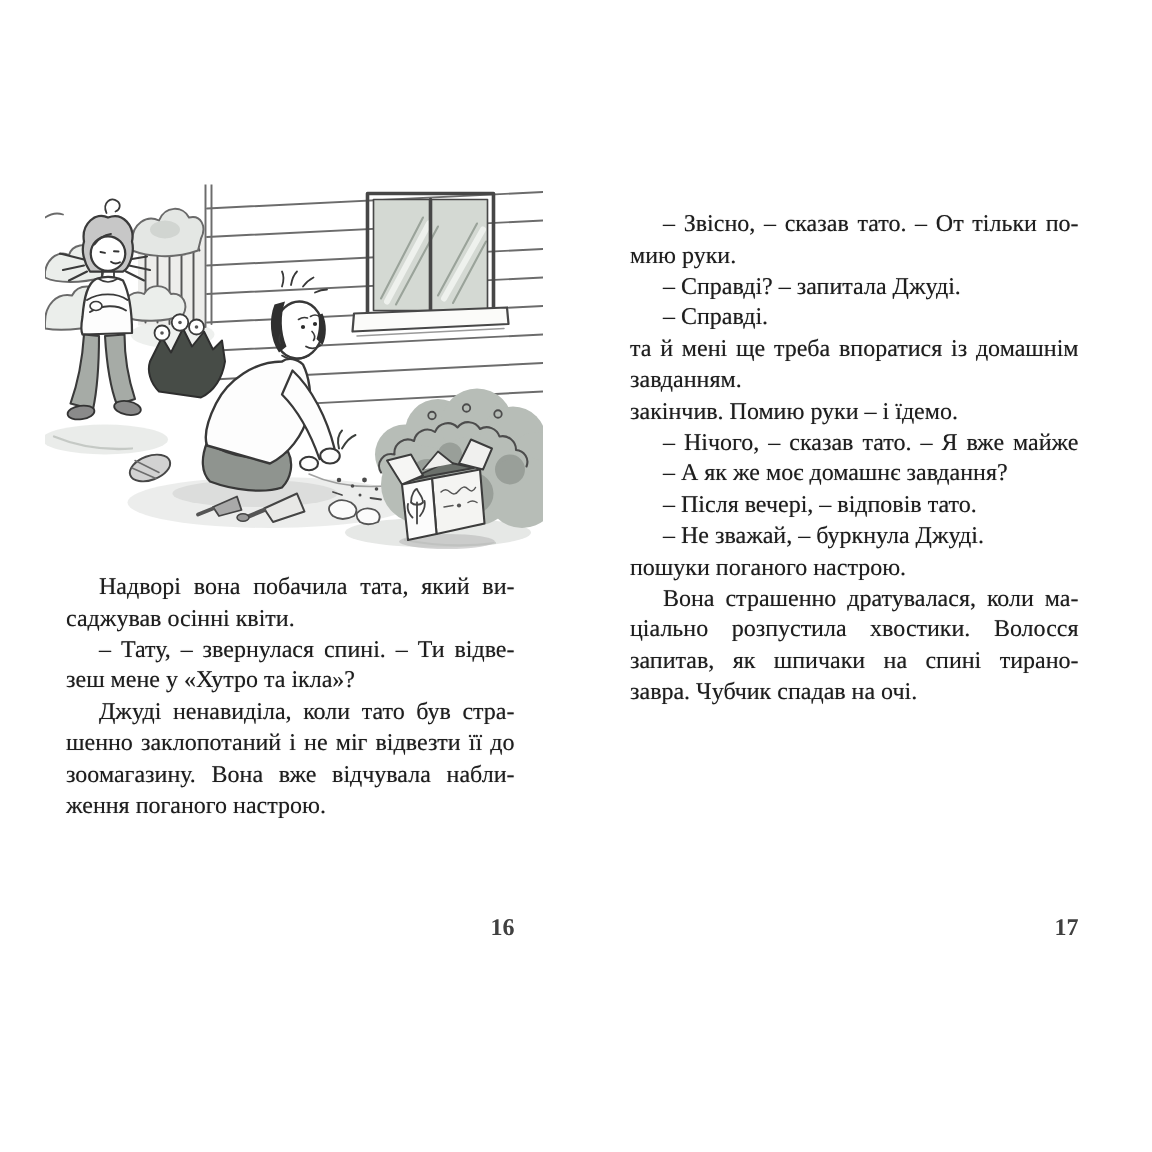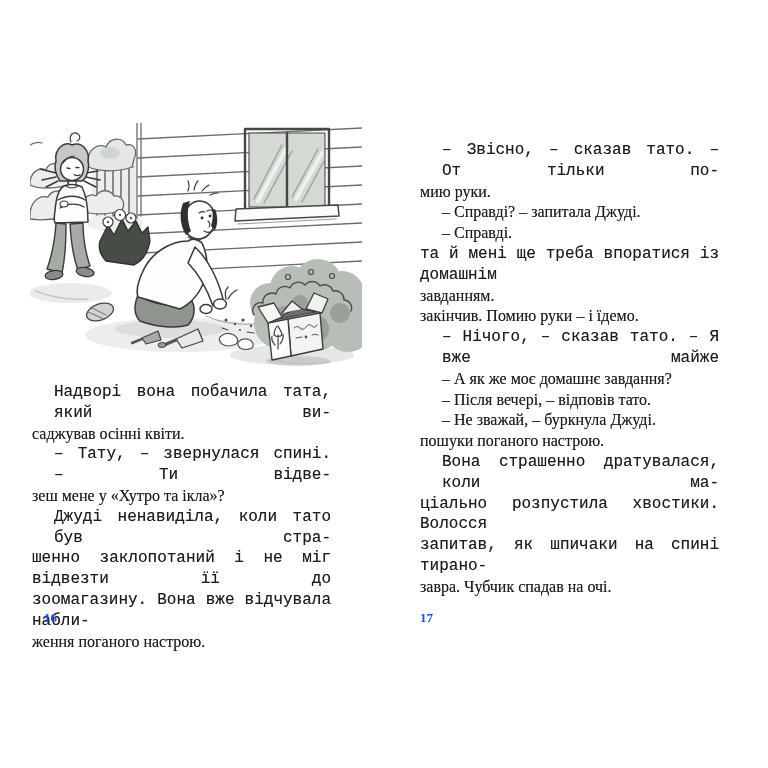--- a/index.html
+++ b/index.html
@@ -1,26 +1,26 @@
 <!DOCTYPE html>
 <html><head>
 <meta charset="utf-8">
 <style>
   html,body{margin:0;padding:0;background:#ffffff;}
   .spread{position:relative;width:768px;height:768px;background:#ffffff;overflow:hidden;
           font-family:"Liberation Serif","DejaVu Serif",serif;color:#1d1d1d;}
   .textblock{position:absolute;width:299px;font-size:16px;line-height:20.8px;
              text-shadow:0 0 .5px rgba(0,0,0,.5);}
-  #left-text{left:32px;top:382px;}
+  #left-text{left:44px;top:382px;}
   #right-text{left:420px;top:140px;}
   .line{white-space:nowrap;}
-  .line.j{white-space:normal;text-align:justify;text-align-last:justify;font-family:Liberation Mono, monospace;}
+  .line.j{white-space:normal;text-align:justify;text-align-last:justify;}
   .line.ind{padding-left:22px;}
-  .pagenum{position:absolute;top:610px;width:299px;text-align:left;font-size:13px;
-           font-weight:bold;color:#1d4ed8;}
+  .pagenum{position:absolute;top:610px;width:299px;text-align:right;font-size:16px;
+           font-weight:bold;color:#404040;}
   #pn-left{left:44px;}
   #pn-right{left:420px;}
   svg.illo{position:absolute;left:30px;top:123px;}
 </style>
 </head>
 <body>
 
 <div class="spread">
 
   <svg class="illo" width="332" height="248" viewBox="0 0 332 248" role="img" aria-label="Дівчинка з хвостиками стоїть біля будинку й дивиться, як тато, ставши навколішки, висаджує осінні квіти; поруч кущ, коробка з розсадою та садові лопатки">

